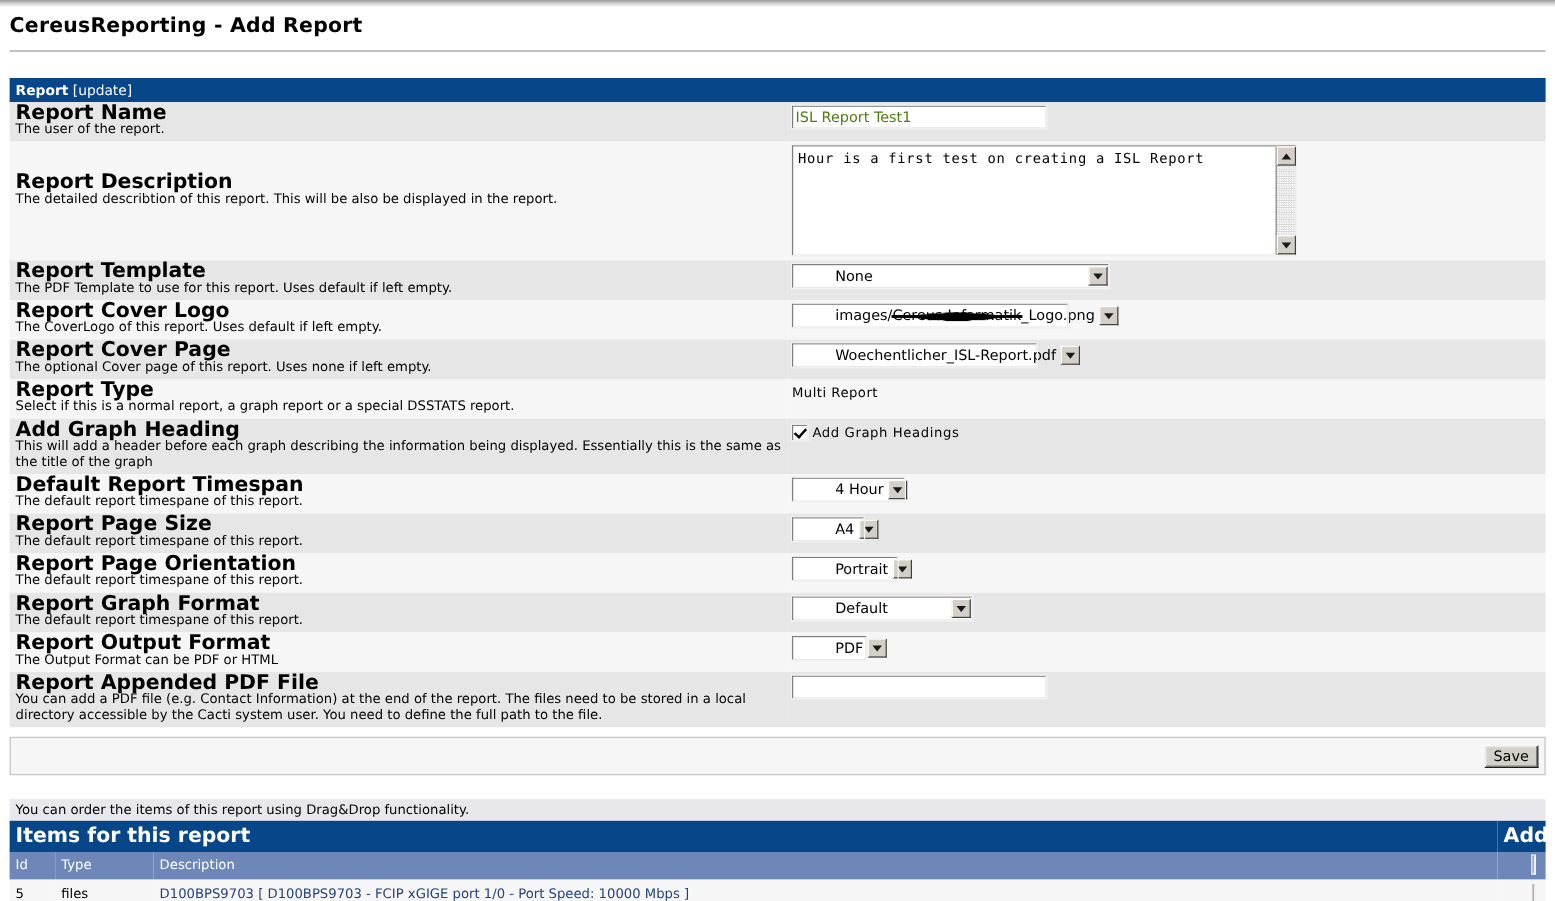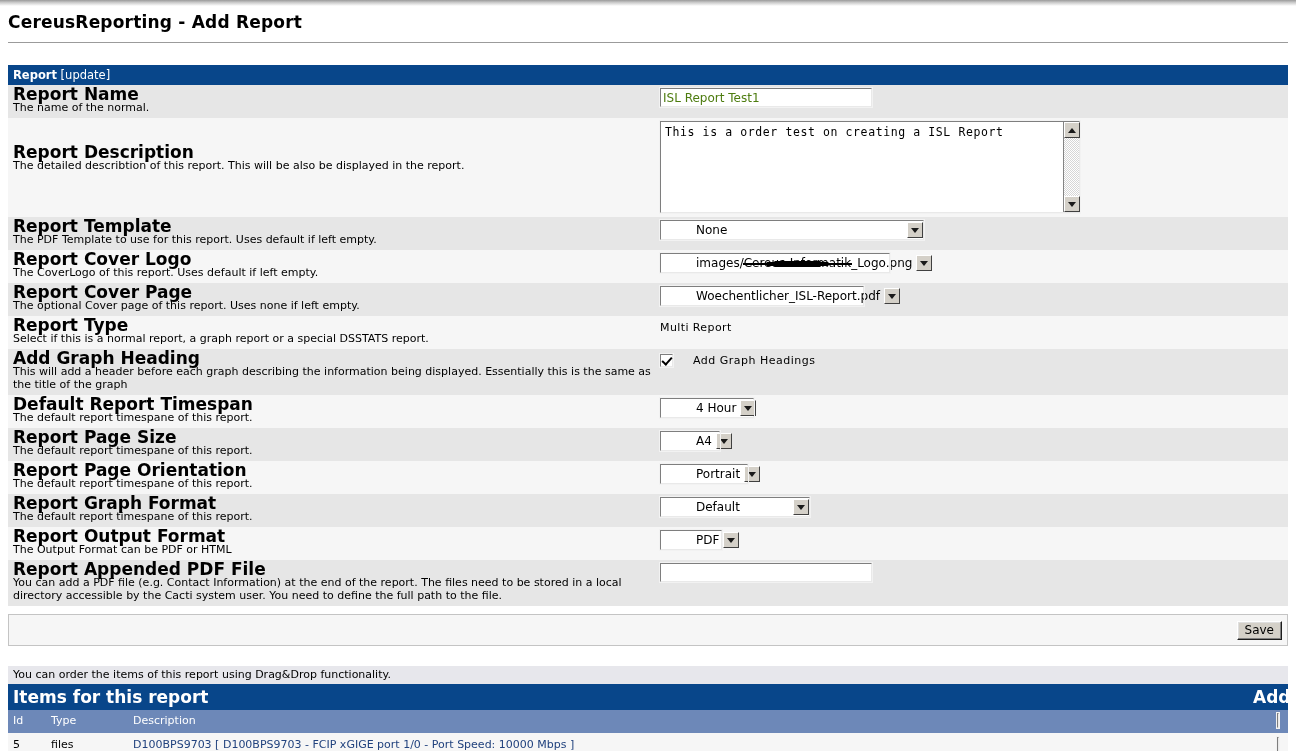--- a/index.html
+++ b/index.html
@@ -131,21 +131,21 @@
   }
   .redact::after{
     content:"";
     position:absolute; left:-1px; top:2px;
     width:calc(100% + 2px); height:12px;
     background:
       radial-gradient(ellipse 52% 46% at 50% 50%, #000 60%, transparent 62%),
       linear-gradient(to bottom, transparent 38%, #000 38%, #000 56%, transparent 56%);
   }
 
-  .cbrow{ display:flex; align-items:center; gap:20px; padding-top:2px; }
+  .cbrow{ display:flex; align-items:center; gap:4px; padding-top:2px; }
   .cb{
     width:13px; height:13px;
     background:#fff;
     border:1px solid;
     border-color:#7e7e7e #e9e9e9 #e9e9e9 #7e7e7e;
     outline:1px solid #f2f2f2;
     position:relative;
     flex:0 0 13px;
   }
   .cb.on::after{
@@ -231,35 +231,35 @@
     <tbody>
       <tr class="hdr">
         <td colspan="2">
           <span class="b">Report</span><span class="n"> [update]</span>
         </td>
       </tr>
 
       <tr class="even">
         <td class="lbl">
           <div class="lname">Report Name</div>
-          <div class="ldesc">The name of the normal.</div>
+          <div class="ldesc">The user of the report.</div>
         </td>
         <td class="ctl">
           <input class="txt" style="width: 212px;" value="ISL Report Test1">
         </td>
       </tr>
 
       <tr class="odd">
         <td class="lbl" style="padding-top:28px">
           <div class="lname">Report Description</div>
           <div class="ldesc">The detailed describtion of this report. This will be also be displayed in the report.</div>
         </td>
         <td class="ctl">
           <div class="ta-wrap">
-            <div class="ta-text">This is a order test on creating a ISL Report</div>
+            <div class="ta-text">Hour is a first test on creating a ISL Report</div>
             <div class="sb">
               <div class="sb-btn">
                   <span class="tri up"></span>
                 </div>
               <div class="sb-btn bot">
                   <span class="tri dn"></span>
                 </div>
             </div>
           </div>
         </td>

